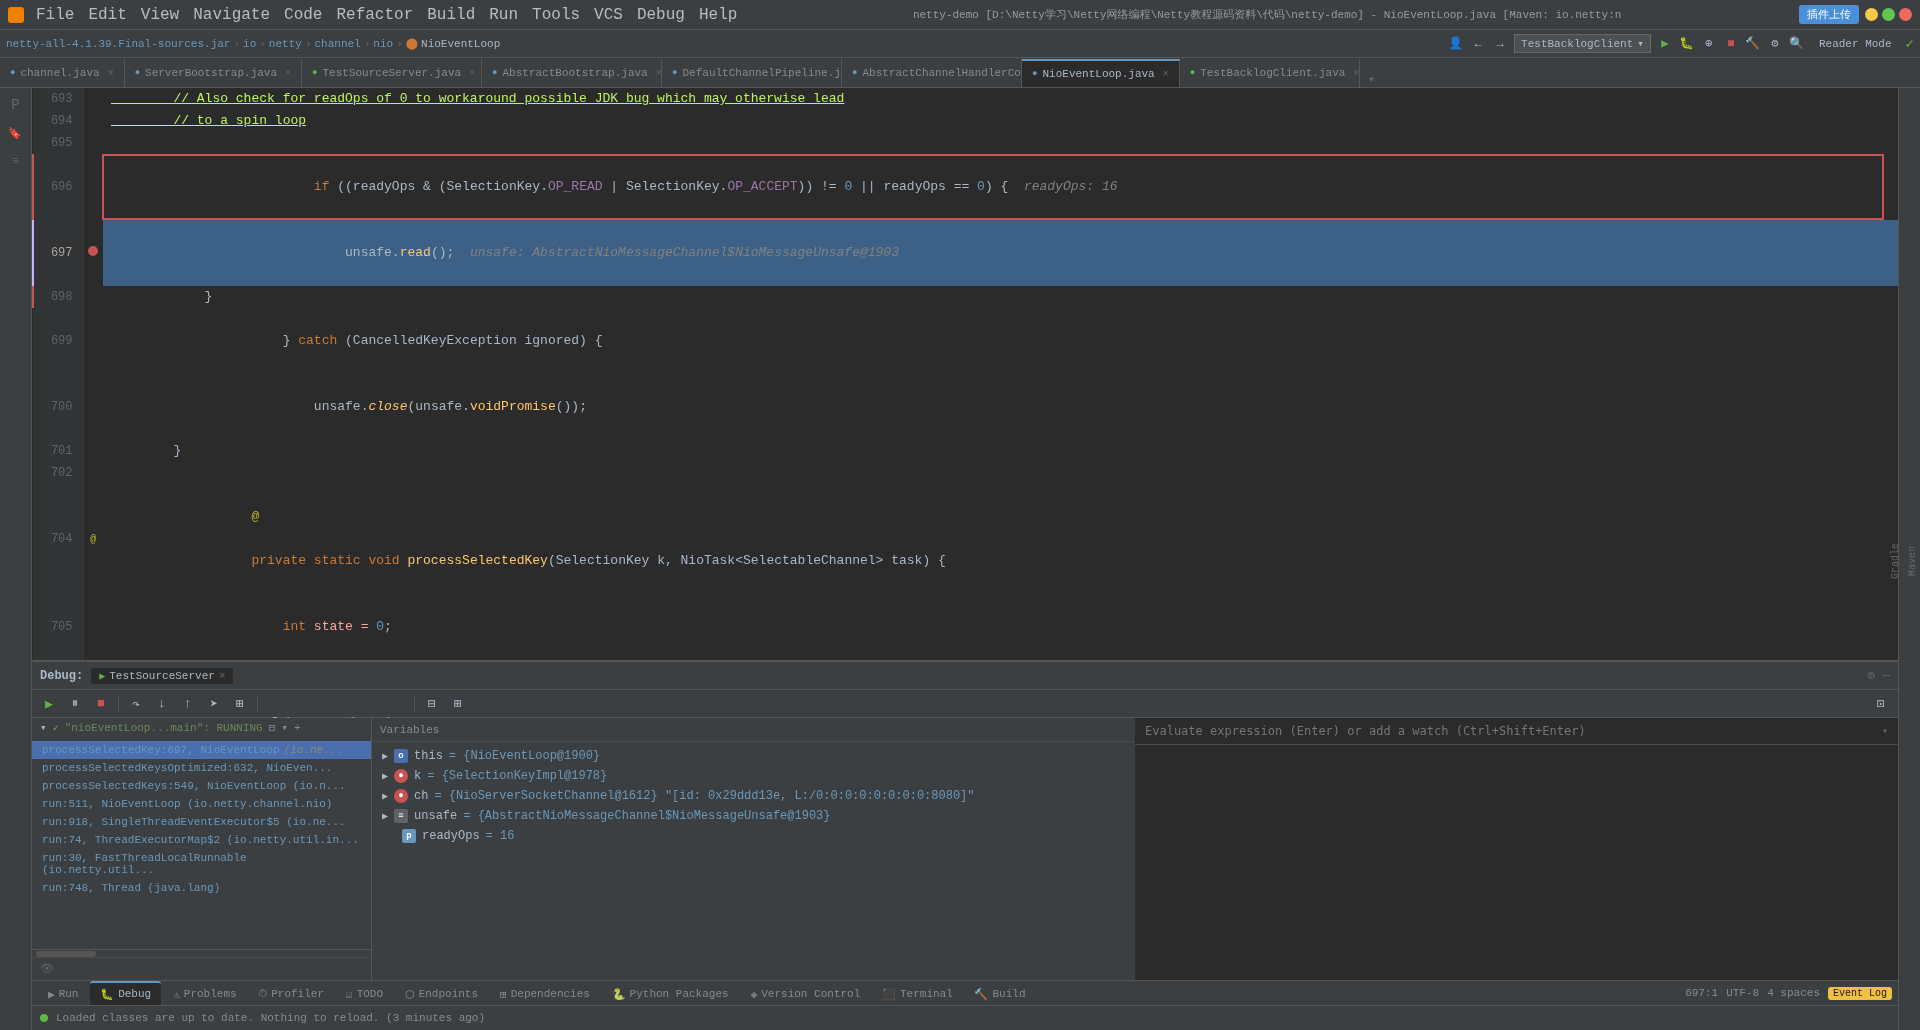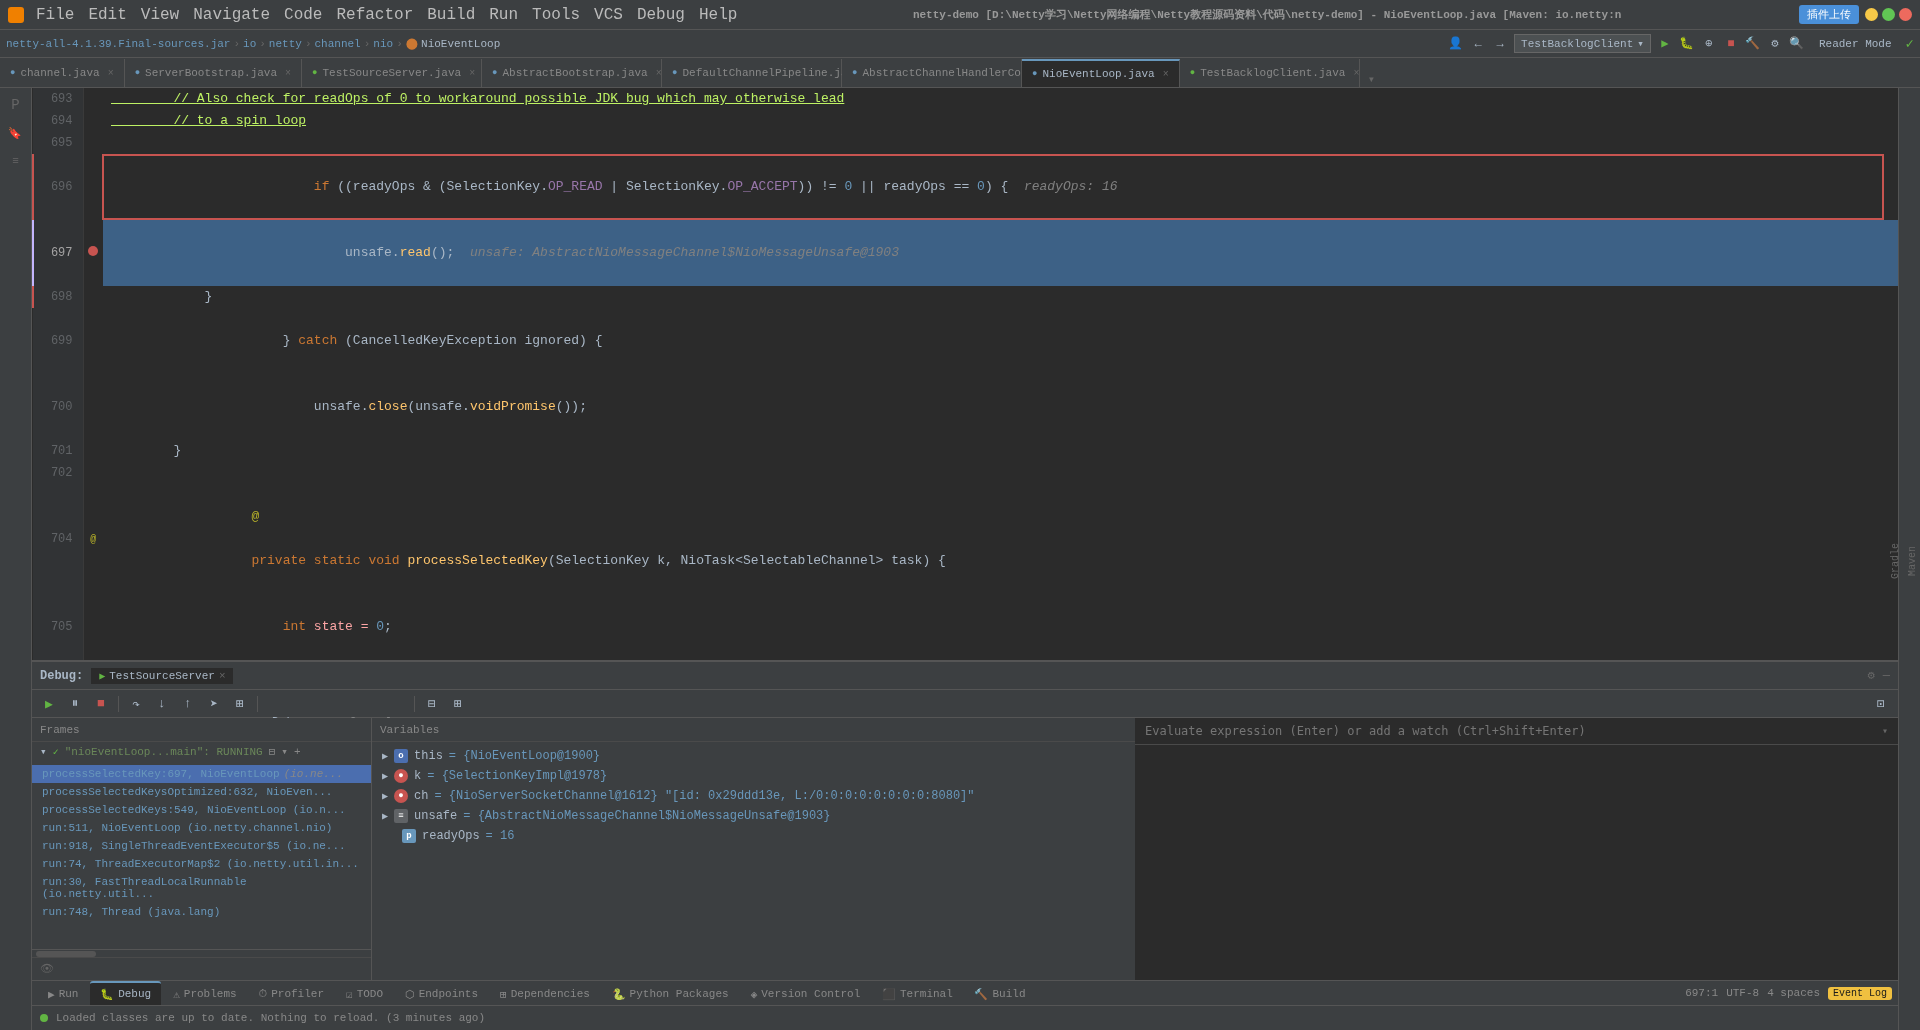--- a/index.html
+++ b/index.html
@@ -44,21 +44,20 @@
       font-size: 16px;
     }
     #title-bar .title-center {
       flex: 1;
       text-align: center;
       color: #999;
       font-size: 11px;
       overflow: hidden;
       text-overflow: ellipsis;
       white-space: nowrap;
-      font-weight: bold;
     }
     #title-bar .window-controls {
       display: flex;
       gap: 4px;
       margin-left: auto;
     }
     #title-bar .win-btn {
       width: 13px; height: 13px;
       border-radius: 50%;
       cursor: pointer;
@@ -752,21 +751,21 @@
             <td class="line-gutter"></td>
             <td class="line-code">
               <span style="color:#a9b7c6;">        } </span><span class="kw">catch </span><span style="color:#a9b7c6;">(</span><span style="color:#a9b7c6;">CancelledKeyException</span><span style="color:#a9b7c6;"> ignored) {</span>
             </td>
           </tr>
 
           <tr class="line-row">
             <td class="line-num">700</td>
             <td class="line-gutter"></td>
             <td class="line-code">
-              <span style="color:#a9b7c6;">            unsafe</span><span style="color:#a9b7c6;">.</span><span style="color:#ffc66d;">close</span><span style="color:#a9b7c6;">(unsafe.</span><span style="color:#ffc66d;">voidPromise</span><span style="color:#a9b7c6;">());</span>
+              <span style="color:#a9b7c6;">            unsafe</span><span style="color:#a9b7c6;">.</span><span style="color:#ffc66d;font-style:italic;">close</span><span style="color:#a9b7c6;">(unsafe.</span><span style="color:#ffc66d;">voidPromise</span><span style="color:#a9b7c6;">());</span>
             </td>
           </tr>
 
           <tr class="line-row">
             <td class="line-num">701</td>
             <td class="line-gutter"></td>
             <td class="line-code"><span style="color:#a9b7c6;">        }</span></td>
           </tr>
 
           <tr class="line-row">
@@ -831,23 +830,20 @@
         <div class="debug-toolbar-btn" title="Frames">⊟</div>
         <div class="debug-toolbar-btn" title="Threads">⊞</div>
         <div style="margin-left:auto;">
           <div class="debug-toolbar-btn">⊡</div>
         </div>
       </div>
 
       <div id="debug-content">
 
         <div id="frames-panel">
-          <div id="frames-header">
-            <span class="frames-label">Frames</span>
-          </div>
 
           <div id="thread-row">
             <span class="thread-arrow">▾</span>
             <span style="color:#62b543;font-size:10px;">✓</span>
             <span>"nioEventLoop...main": RUNNING</span>
             <span class="thread-filter">⊟</span>
             <span class="thread-filter">▾</span>
             <span class="thread-filter">+</span>
           </div>
           <div id="frames-list">

